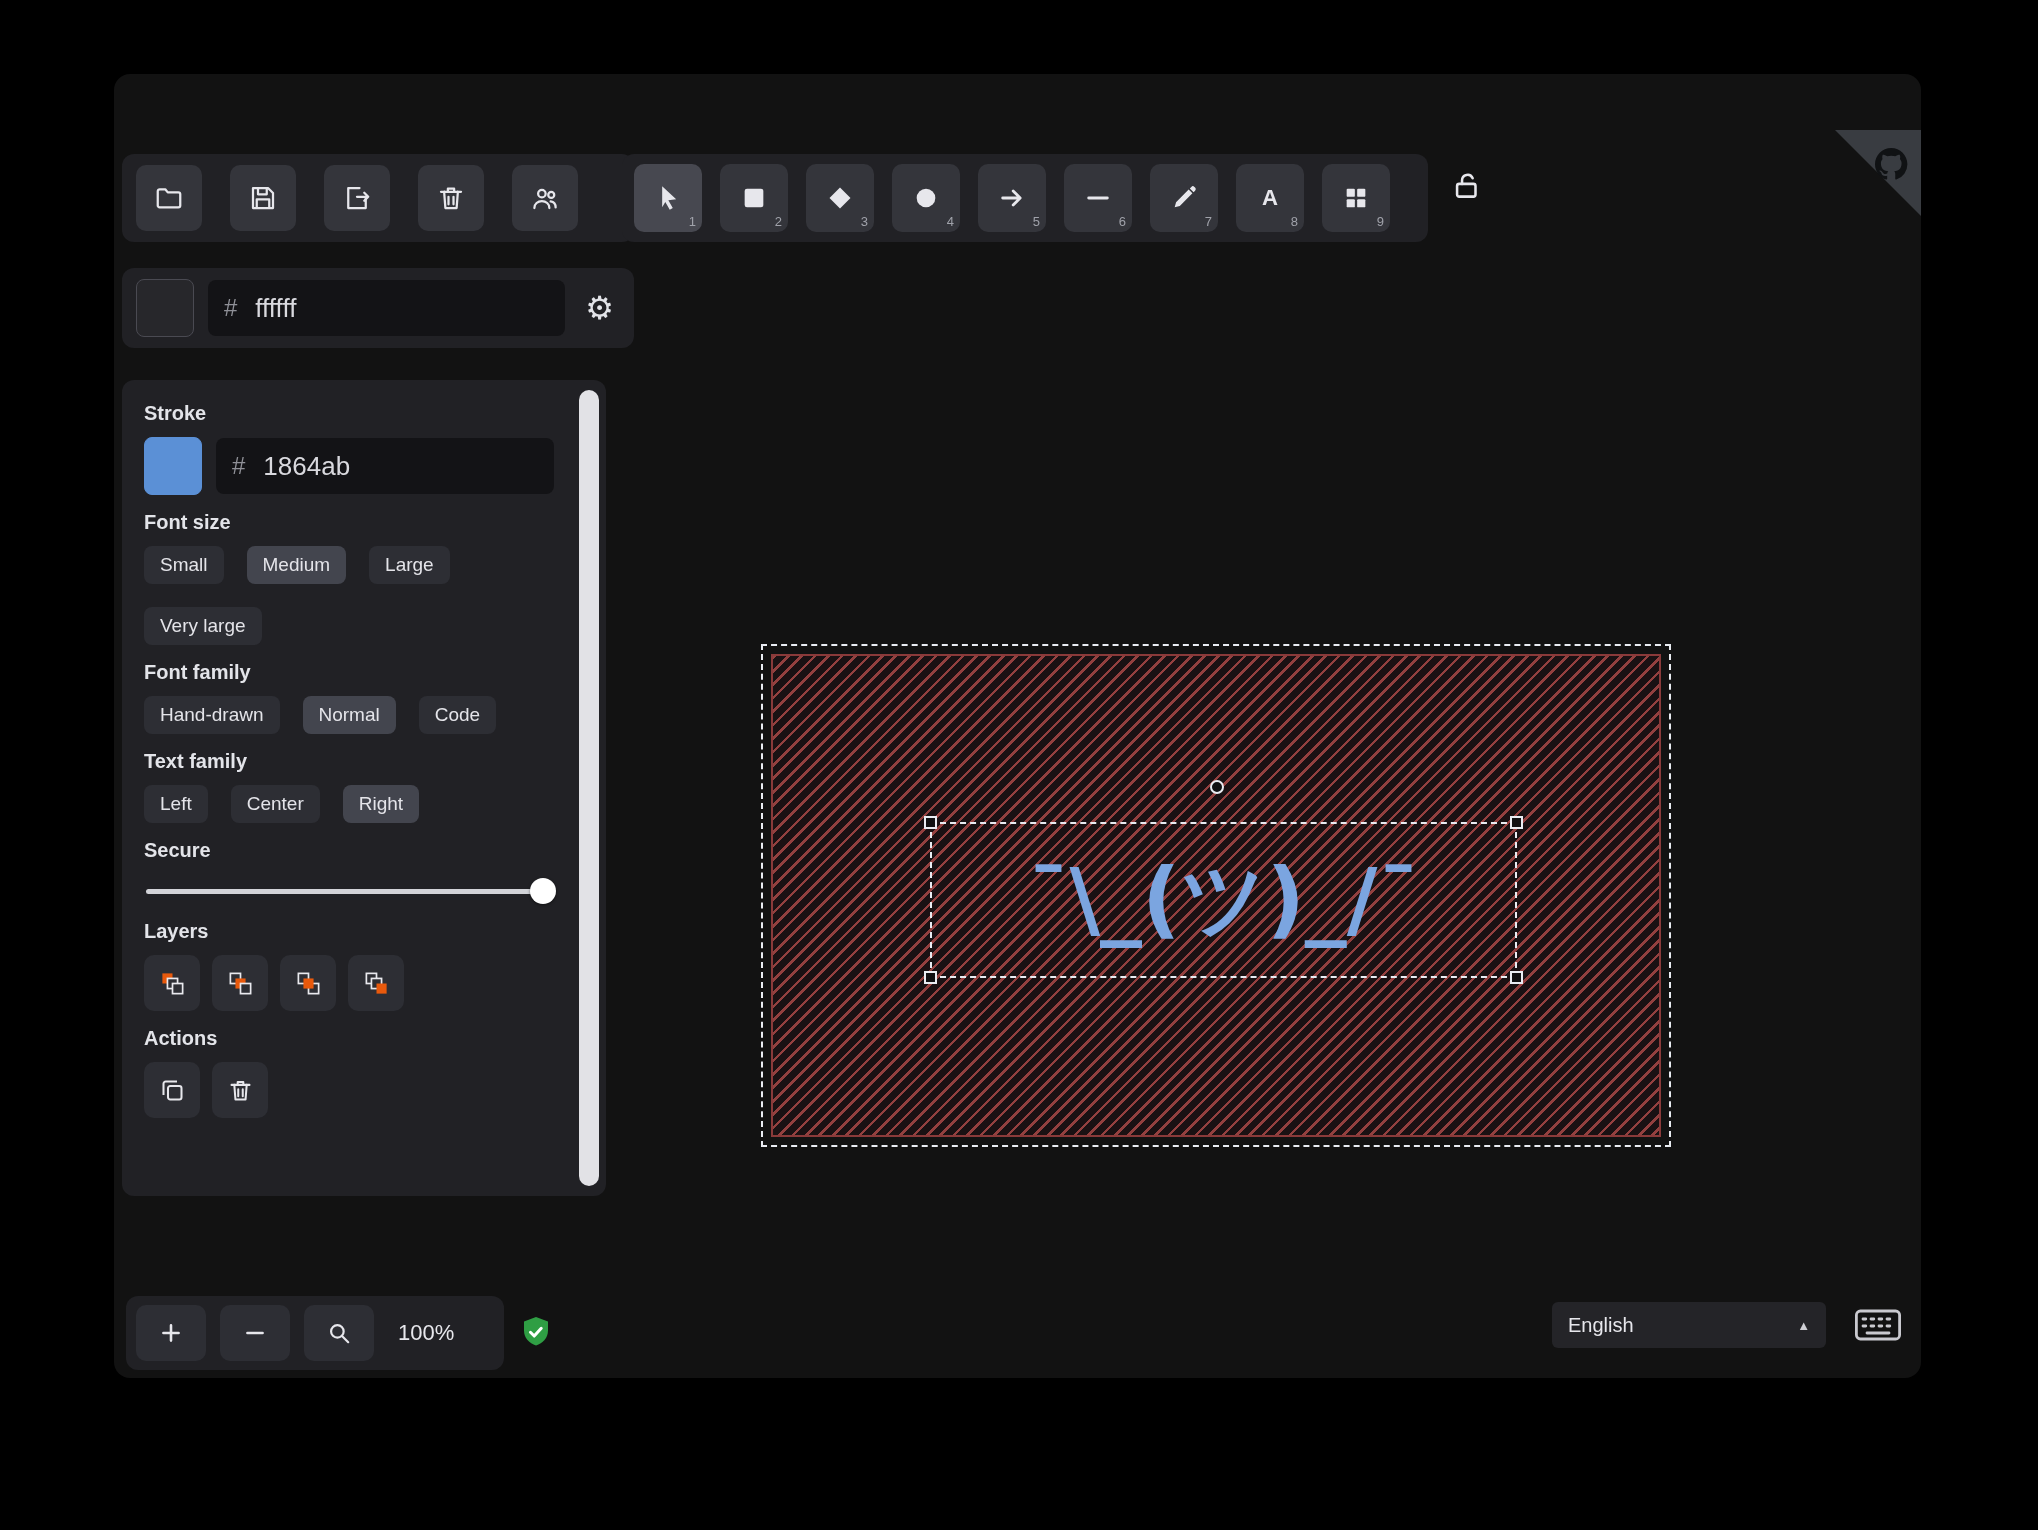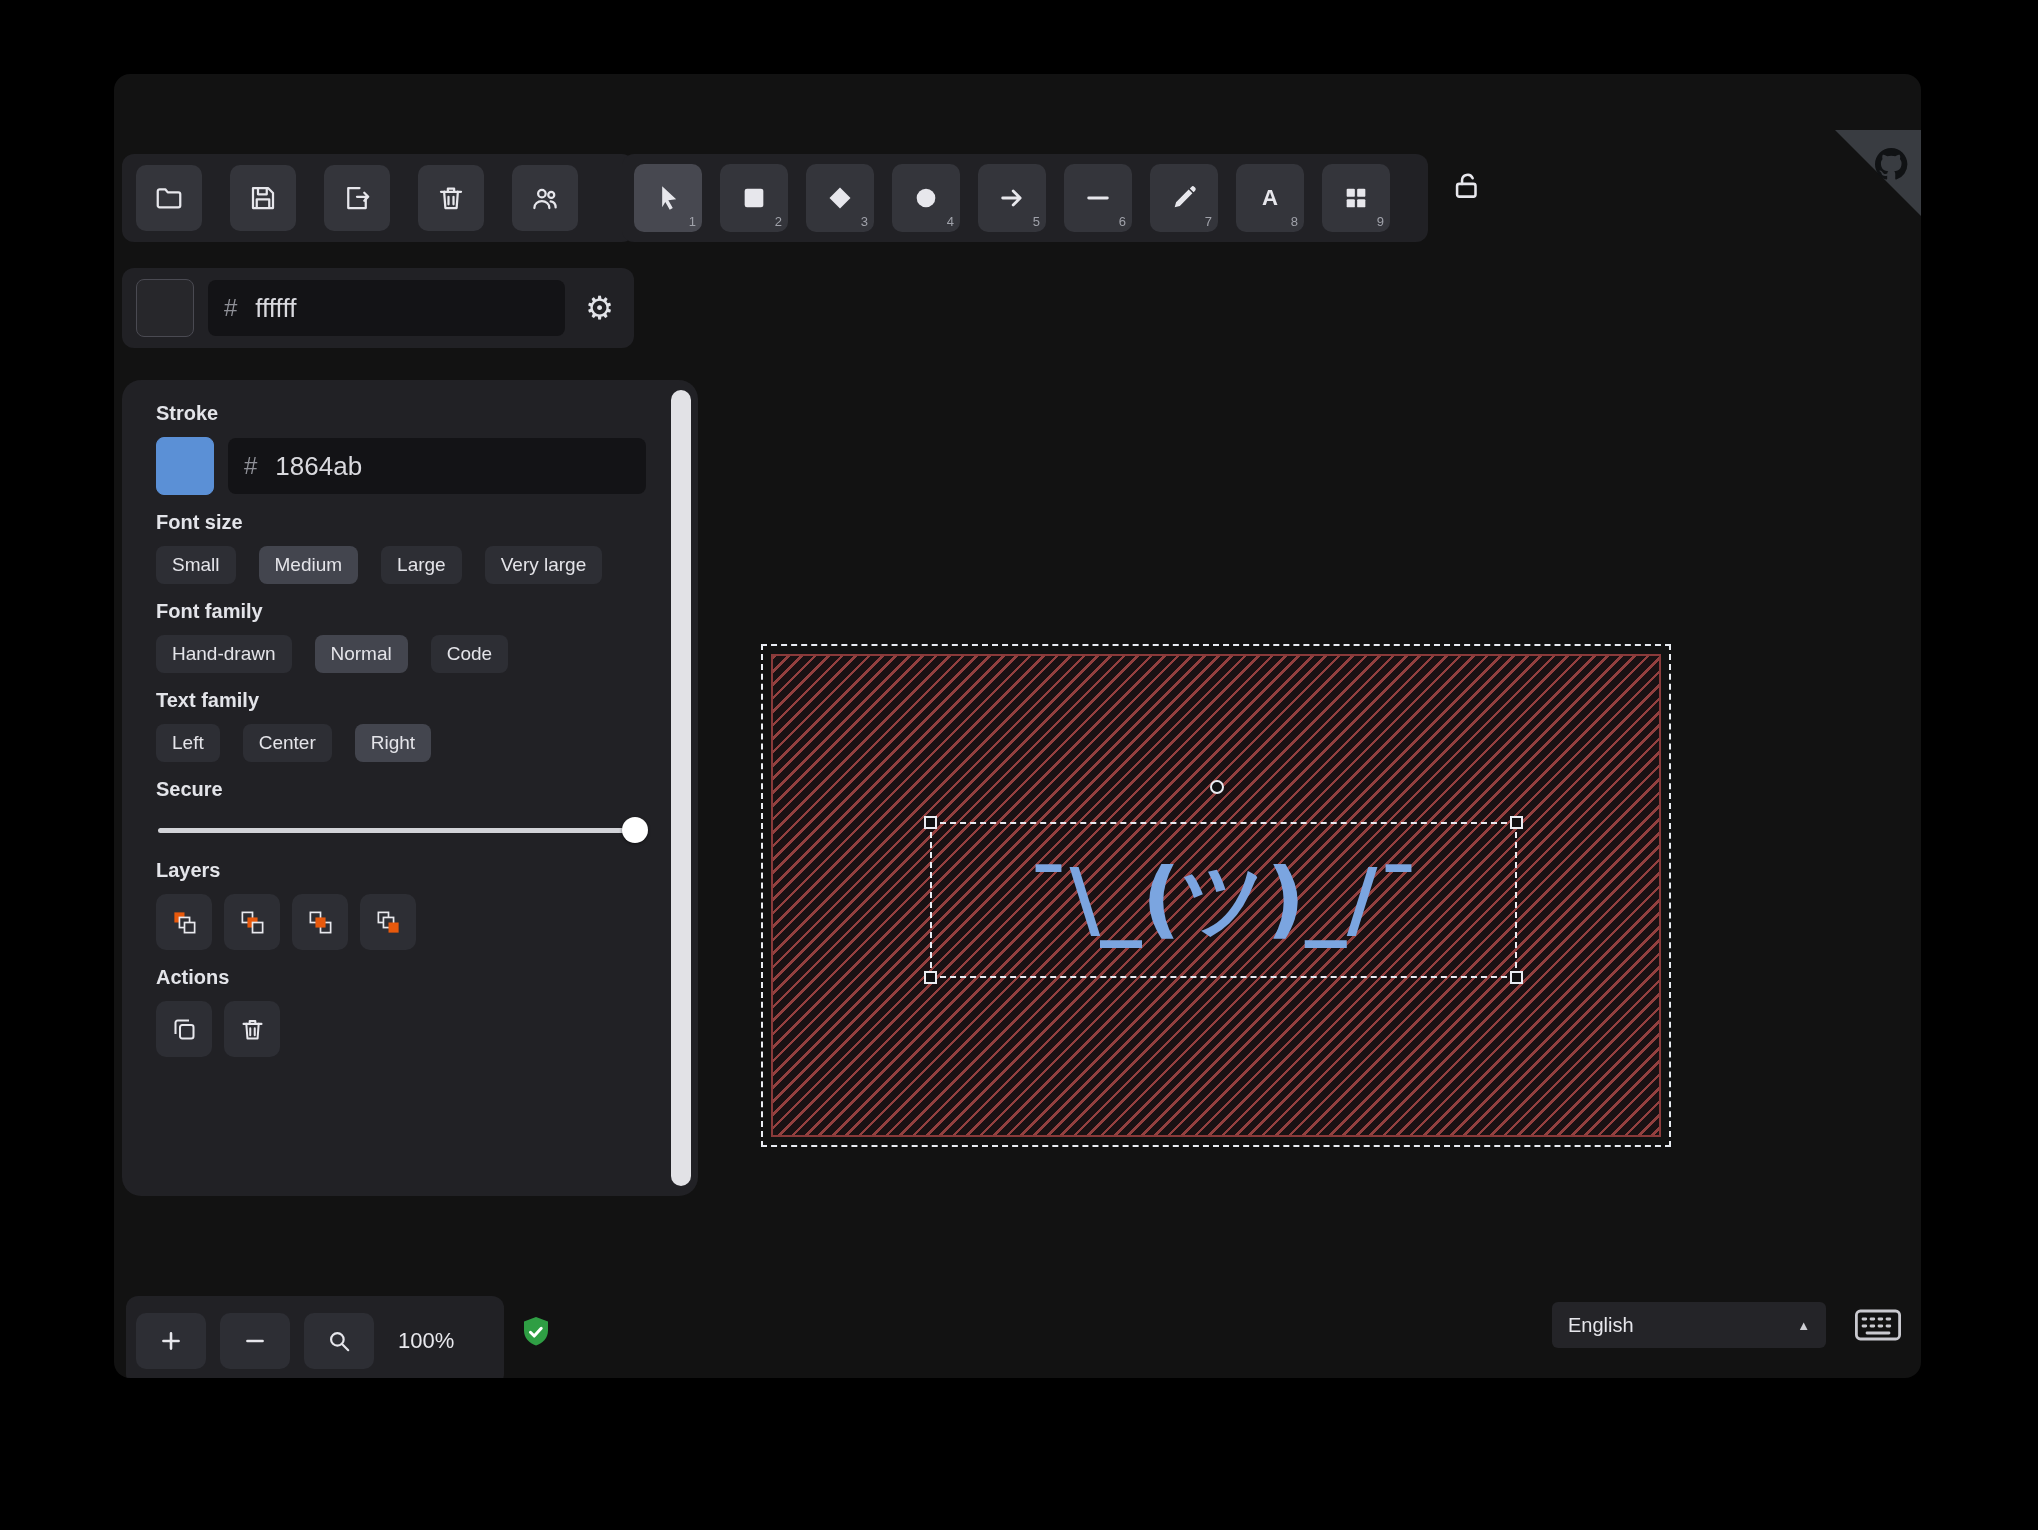--- a/index.html
+++ b/index.html
@@ -30,22 +30,22 @@
   .hexinput{background:transparent;border:none;outline:none;color:#d9d9de;font-size:26px;width:100%;
     font-family:"Liberation Sans","DejaVu Sans",sans-serif;}
   .gearbtn{background:transparent;border:none;color:#e2e3e8;font-size:32px;cursor:pointer;margin-left:auto;line-height:1;}
   .tools-island{left:508px;top:80px;width:782px;height:88px;padding:0 12px;gap:18px;}
   .tools-island .sqbtn{width:68px;height:68px;}
   .shortcut{position:absolute;right:6px;bottom:3px;font-size:13px;color:#a0a2aa;font-weight:normal;}
   .lockbtn{position:absolute;left:1330px;top:94px;background:transparent;border:none;color:#e7e7ec;cursor:pointer;}
   
   .gh-corner{position:absolute;right:0;top:56px;width:86px;height:86px;}
   
-  .panel{position:absolute;left:8px;top:306px;width:576px;height:816px;background:#212125;border-radius:19px;
-    padding:20px 52px 20px 34px;box-sizing:border-box;}
+  .panel{position:absolute;left:8px;top:306px;width:484px;height:816px;background:#212125;border-radius:12px;
+    padding:20px 52px 20px 22px;box-sizing:border-box;}
   .panel h3{font-size:20px;color:#e3e4e9;font-weight:bold;margin:16px 0 12px;}
   .panel h3:first-child{margin-top:2px;}
   .strokerow{display:flex;gap:14px;align-items:center;margin-bottom:4px;}
   .strokerow .hexgroup{height:56px;}
   .optrow{display:flex;flex-wrap:wrap;gap:23px;}
   .opt{background:#2d2e34;border:none;border-radius:8px;color:#e4e4e9;font-size:19px;padding:8px 16px;cursor:pointer;
     font-family:"Liberation Sans","DejaVu Sans",sans-serif;}
   .opt.selected{background:#43454e;}
   .slider{position:relative;height:26px;margin:16px 2px 6px;}
   .slider .track{position:absolute;left:0;right:0;top:11px;height:5px;background:#d2d3d8;border-radius:3px;}
@@ -60,21 +60,21 @@
     background-color:#1a1113;cursor:move;
     background-image:repeating-linear-gradient(135deg,#93403f 0 2.6px,rgba(0,0,0,0) 2.6px 9.5px);}
   .textsel{position:absolute;left:816px;top:748px;width:587px;height:156px;border:2px dashed #e9ecf2;box-sizing:border-box;cursor:move;}
   .shrug{position:absolute;left:0;right:0;top:0;bottom:0;display:flex;align-items:center;justify-content:center;
     font-family:"DejaVu Sans",sans-serif;font-size:84px;font-weight:600;color:#7ba5e0;white-space:nowrap;}
   .handle{position:absolute;width:13px;height:13px;border:2px solid #e9ecf2;background:#101012;box-sizing:border-box;}
   .h-tl{left:-8px;top:-8px}.h-tr{right:-8px;top:-8px}.h-bl{left:-8px;bottom:-8px}.h-br{right:-8px;bottom:-8px}
   .rot{position:absolute;left:1096px;top:706px;width:14px;height:14px;border:2px solid #e9ecf2;border-radius:50%;
     background:#101012;box-sizing:border-box;cursor:grab;}
   
-  .zoom-island{left:12px;top:1222px;width:358px;height:74px;padding:8px 10px;gap:14px;}
+  .zoom-island{left:12px;top:1222px;width:358px;height:74px;padding:0 10px;gap:14px;}
   .zoom-island .sqbtn{width:70px;height:56px;background:#2d2e34;}
   .zoomlabel{font-size:22px;color:#e8e8ed;margin-left:10px;}
   .shield{position:absolute;left:404px;top:1240px;}
   .langselect{position:absolute;left:1438px;top:1228px;width:274px;height:46px;background:#242428;border:none;border-radius:6px;
     color:#e7e7ec;font-size:20px;display:flex;align-items:center;padding:0 16px;box-sizing:border-box;cursor:pointer;}
   .langcaret{margin-left:auto;font-size:13px;color:#cfcfd4;}
   .kbd{position:absolute;left:1734px;top:1232px;background:transparent;border:none;color:#c9c9cf;cursor:pointer;}
 </style>
 </head>
 <body>

